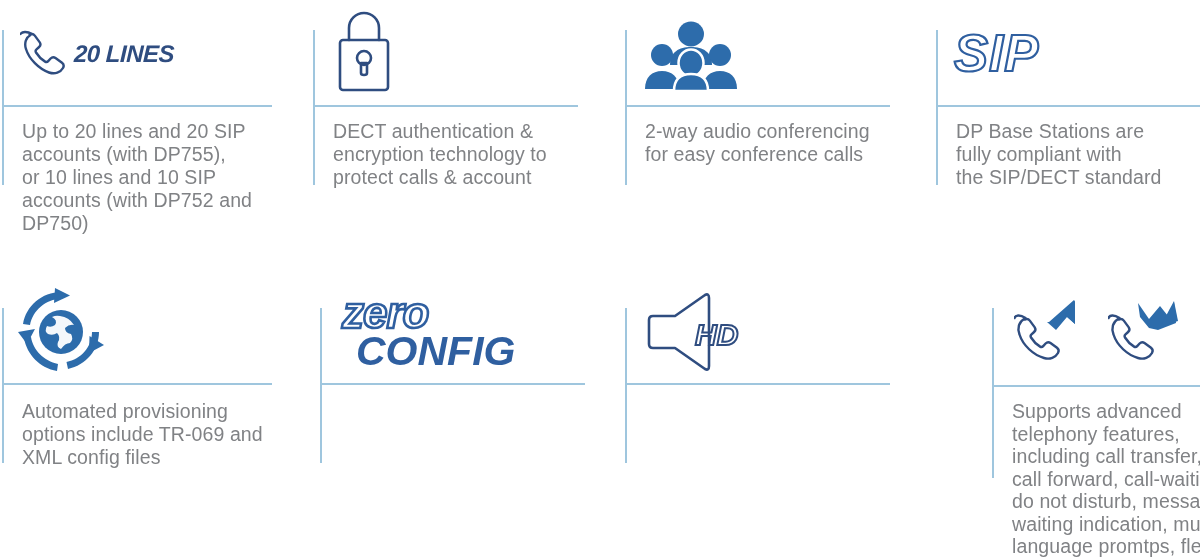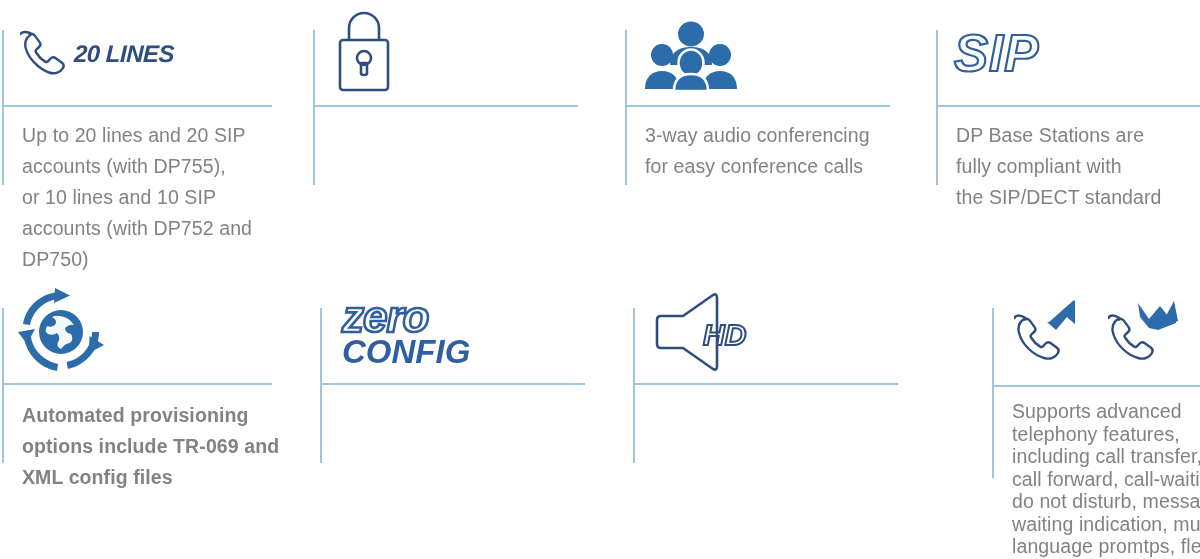--- a/index.html
+++ b/index.html
@@ -42,21 +42,21 @@
     top: 0;
     height: 107px;
     display: flex;
     align-items: center;
   }
   .desc {
     position: absolute;
     left: 20px;
     color: #808285;
     font-size: 19.5px;
-    line-height: 31px;
+    line-height: 23px;
     letter-spacing: 0.1px;
     white-space: pre-line;
   }
   
   .wordmark {
     font-style: italic;
     font-weight: bold;
     letter-spacing: -0.5px;
     line-height: 1;
   }
@@ -78,25 +78,26 @@
     letter-spacing: 0px;
   }
   .wm-zero {
     font-size: 44px;
     color: transparent;
     -webkit-text-stroke: 2.6px #2f5fa0;
     letter-spacing: -1px;
     display: block;
   }
   .wm-config {
-    font-size: 33px;
+    font-size: 41px;
     color: #2f5fa0;
     letter-spacing: 0px;
     display: block;
     margin-top: -4px;
+    margin-left: 14px;
     text-align: center;
   }
   .zero-stack { line-height: 1; }
   .icon-row { display: flex; align-items: center; gap: 8px; }
   svg { display: block; }
 </style>
 </head>
 <body>
 
 <div class="grid">
@@ -128,20 +129,23 @@
     <div class="icon-area">
       <span>
         <svg width="66" height="92" viewBox="0 0 66 92" style="margin-top:-6px;">
           <rect x="9" y="35" width="48" height="50" rx="3" fill="none" stroke="#2f4d80" stroke-width="2.6"></rect>
           <path d="M18 35 V23 C18 14.7 24.7 8 33 8 C41.3 8 48 14.7 48 23 V35" fill="none" stroke="#2f4d80" stroke-width="2.6" stroke-linecap="round"></path>
           <circle cx="33" cy="53" r="7" fill="none" stroke="#2f4d80" stroke-width="2.6"></circle>
           <path d="M30 58 L30 68 Q30 70 33 70 Q36 70 36 68 L36 58 Z" fill="none" stroke="#2f4d80" stroke-width="2.6" stroke-linejoin="round"></path>
         </svg>
       </span>
     </div>
+    <div class="desc" style="top:120px; width:275px;">DECT authentication &amp;
+encryption technology to
+protect calls &amp; account</div>
   </div>
 
   <div class="cell" style="left:625px; top:0; width:310px; height:270px;">
     <div class="vrule" style="height:155px;"></div>
     <div class="hrule" style="left:0; top:105px; width:265px;"></div>
     <div class="icon-area">
       <span>
         <svg width="96" height="72" viewBox="0 0 96 72" style="margin-top:6px;">
 
           <ellipse cx="48" cy="13" rx="13" ry="12.5" fill="#2d6cab"></ellipse>
@@ -151,36 +155,36 @@
           <path d="M2 68 C2 56 9 50 19 50 C29 50 36 56 36 68 Z" fill="#2d6cab"></path>
 
           <circle cx="77" cy="34" r="11" fill="#2d6cab"></circle>
           <path d="M60 68 C60 56 67 50 77 50 C87 50 94 56 94 68 Z" fill="#2d6cab"></path>
 
           <ellipse cx="48" cy="42" rx="12.5" ry="13.5" fill="#2d6cab" stroke="#ffffff" stroke-width="2.5"></ellipse>
           <path d="M31 70 C31 58 38 53 48 53 C58 53 65 58 65 70 Z" fill="#2d6cab" stroke="#ffffff" stroke-width="2.5"></path>
         </svg>
       </span>
     </div>
-    <div class="desc" style="top:120px; width:270px;">3-way audio conferencing
+    <div class="desc" style="top:120px; width:270px;">2-way audio conferencing
 for easy conference calls</div>
   </div>
 
   <div class="cell" style="left:936px; top:0; width:264px; height:270px;">
     <div class="vrule" style="height:155px;"></div>
     <div class="hrule" style="left:0; top:105px; width:264px;"></div>
     <div class="icon-area">
       <span class="wordmark wm-sip">SIP</span>
     </div>
     <div class="desc" style="top:120px; width:250px;">DP Base Stations are
 fully compliant with
 the SIP/DECT standard</div>
   </div>
 
-  <div class="cell" style="left:2px; top:278px; width:310px; height:281px;font-weight:bold;">
+  <div class="cell" style="left:2px; top:278px; width:310px; height:281px;">
     <div class="vrule" style="height:155px;"></div>
     <div class="hrule" style="left:0; top:105px; width:270px;"></div>
     <div class="icon-area" style="left:12px;">
       <span>
         <svg width="94" height="92" viewBox="0 0 94 92">
           <g fill="#2d6cab">
 
             <circle cx="47" cy="46" r="22" fill="#2d6cab"></circle>
             <path d="M38 31 q6 3 3 8 q-4 3 -8 1 q-3 5 1 8 q5 2 9 -1 q4 4 1 9 q-2 5 3 7 q4 -6 9 -6 q4 -4 1 -9 q-6 -1 -6 -6 q4 -4 9 -3 q-5 -8 -14 -9 q-4 -1 -8 1 z" fill="#ffffff" opacity="0.95"></path>
           </g>
@@ -205,21 +209,21 @@
     <div class="vrule" style="height:155px;"></div>
     <div class="hrule" style="left:0; top:105px; width:265px;"></div>
     <div class="icon-area" style="left:22px;">
       <span class="zero-stack">
         <span class="wordmark wm-zero">zero</span>
         <span class="wordmark wm-config">CONFIG</span>
       </span>
     </div>
   </div>
 
-  <div class="cell" style="left:625px; top:278px; width:310px; height:281px;margin-left:8px;">
+  <div class="cell" style="left:625px; top:278px; width:310px; height:281px;">
     <div class="vrule" style="height:155px;"></div>
     <div class="hrule" style="left:0; top:105px; width:265px;"></div>
     <div class="icon-area">
       <span style="position:relative; display:block; width:120px; height:80px;">
         <svg width="120" height="80" viewBox="0 0 120 80" style="position:absolute; left:0; top:0;">
           <path d="M6 28 Q6 24 10 24 L32 24 L62 3 Q66 1 66 6 L66 74 Q66 79 62 77 L32 56 L10 56 Q6 56 6 52 Z" fill="none" stroke="#2f4d80" stroke-width="2.6" stroke-linejoin="round"></path>
         </svg>
         <span class="wordmark wm-hd" style="position:absolute; left:52px; top:28px;">HD</span>
       </span>
     </div>

